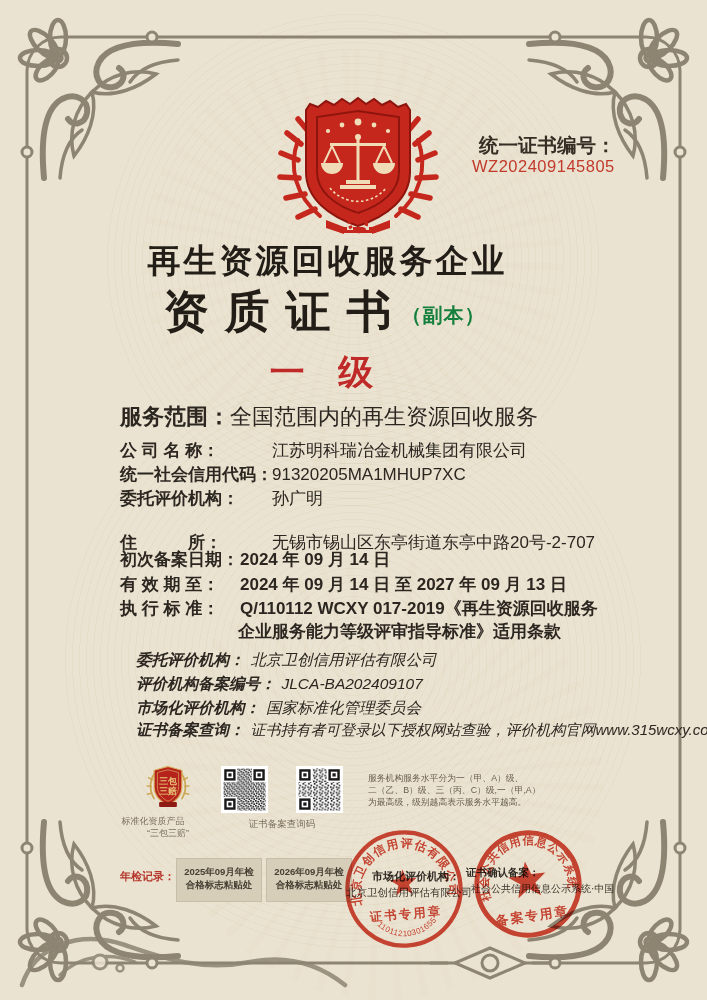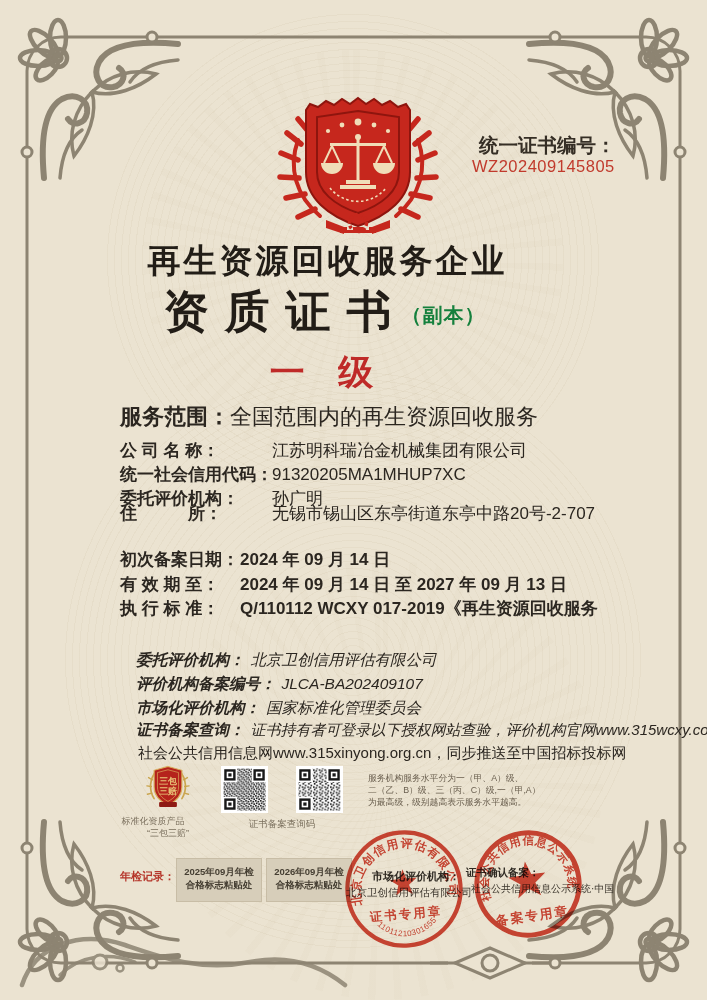--- a/index.html
+++ b/index.html
@@ -156,47 +156,47 @@
   </div>
   <div class="abs row" style="top:439px;">
     <span class="lbl">公 司 名 称：</span><span>江苏明科瑞冶金机械集团有限公司</span>
   </div>
   <div class="abs row" style="top:463px;">
     <span class="lbl">统一社会信用代码：</span><span>91320205MA1MHUP7XC</span>
   </div>
   <div class="abs row" style="top:487px;">
     <span class="lbl">委托评价机构：</span><span>孙广明</span>
   </div>
-  <div class="abs row" style="top:502px;">
+  <div class="abs row" style="top:531px;">
     <span class="lbl">住　　　所：</span><span>无锡市锡山区东亭街道东亭中路20号-2-707</span>
   </div>
 
   <div class="abs drow" style="top:548px;">
     <span class="lbl">初次备案日期：</span><span class="val">2024 年 09 月 14 日</span>
   </div>
   <div class="abs drow" style="top:573px;">
     <span class="lbl">有 效 期 至：</span><span class="val">2024 年 09 月 14 日 至 2027 年 09 月 13 日</span>
   </div>
   <div class="abs drow" style="top:597px;">
     <span class="lbl">执 行 标 准：</span><span class="val">Q/110112 WCXY 017-2019《再生资源回收服务</span>
   </div>
+  <div class="abs std2" style="top:620px;">企业服务能力等级评审指导标准》适用条款</div>
 
   <div class="abs arow" style="top:650px;">
     <span class="lbl">委托评价机构：</span><span>北京卫创信用评估有限公司</span>
   </div>
   <div class="abs arow" style="top:674px;">
     <span class="lbl">评价机构备案编号：</span><span>JLCA-BA202409107</span>
   </div>
   <div class="abs arow" style="top:698px;">
     <span class="lbl">市场化评价机构：</span><span>国家标准化管理委员会</span>
   </div>
   <div class="abs arow" style="top:720px;">
     <span class="lbl">证书备案查询：</span><span style="font-size:15px;">证书持有者可登录以下授权网站查验，评价机构官网www.315wcxy.com，</span>
   </div>
-  <div class="abs q2" style="top:744px;">社会公共信用信息网www.315xinyong.org.cn，同步推送至中国招标投标网</div>
 
   <svg class="abs" style="left:143px;top:762px;" width="50" height="50" viewBox="0 0 90 90">
     <g stroke="#caa54e" stroke-width="3" fill="none" stroke-linecap="round">
       <path d="M20,66 C10,50 12,30 24,16"></path>
       <path d="M70,66 C80,50 78,30 66,16"></path>
       <path d="M16,56 L8,58 M15,44 L7,43 M17,32 L10,28" stroke-width="2.5"></path>
       <path d="M74,56 L82,58 M75,44 L83,43 M73,32 L80,28" stroke-width="2.5"></path>
     </g>
     <path d="M45,8 L70,15 V45 C70,61 59,71 45,78 C31,71 20,61 20,45 V15 Z" fill="#b5231c" stroke="#d9b05e" stroke-width="2"></path>
     <path d="M45,14 L64,19 V45 C64,57 56,65 45,71 C34,65 26,57 26,45 V19 Z" fill="none" stroke="#d9b05e" stroke-width="1.2"></path>

